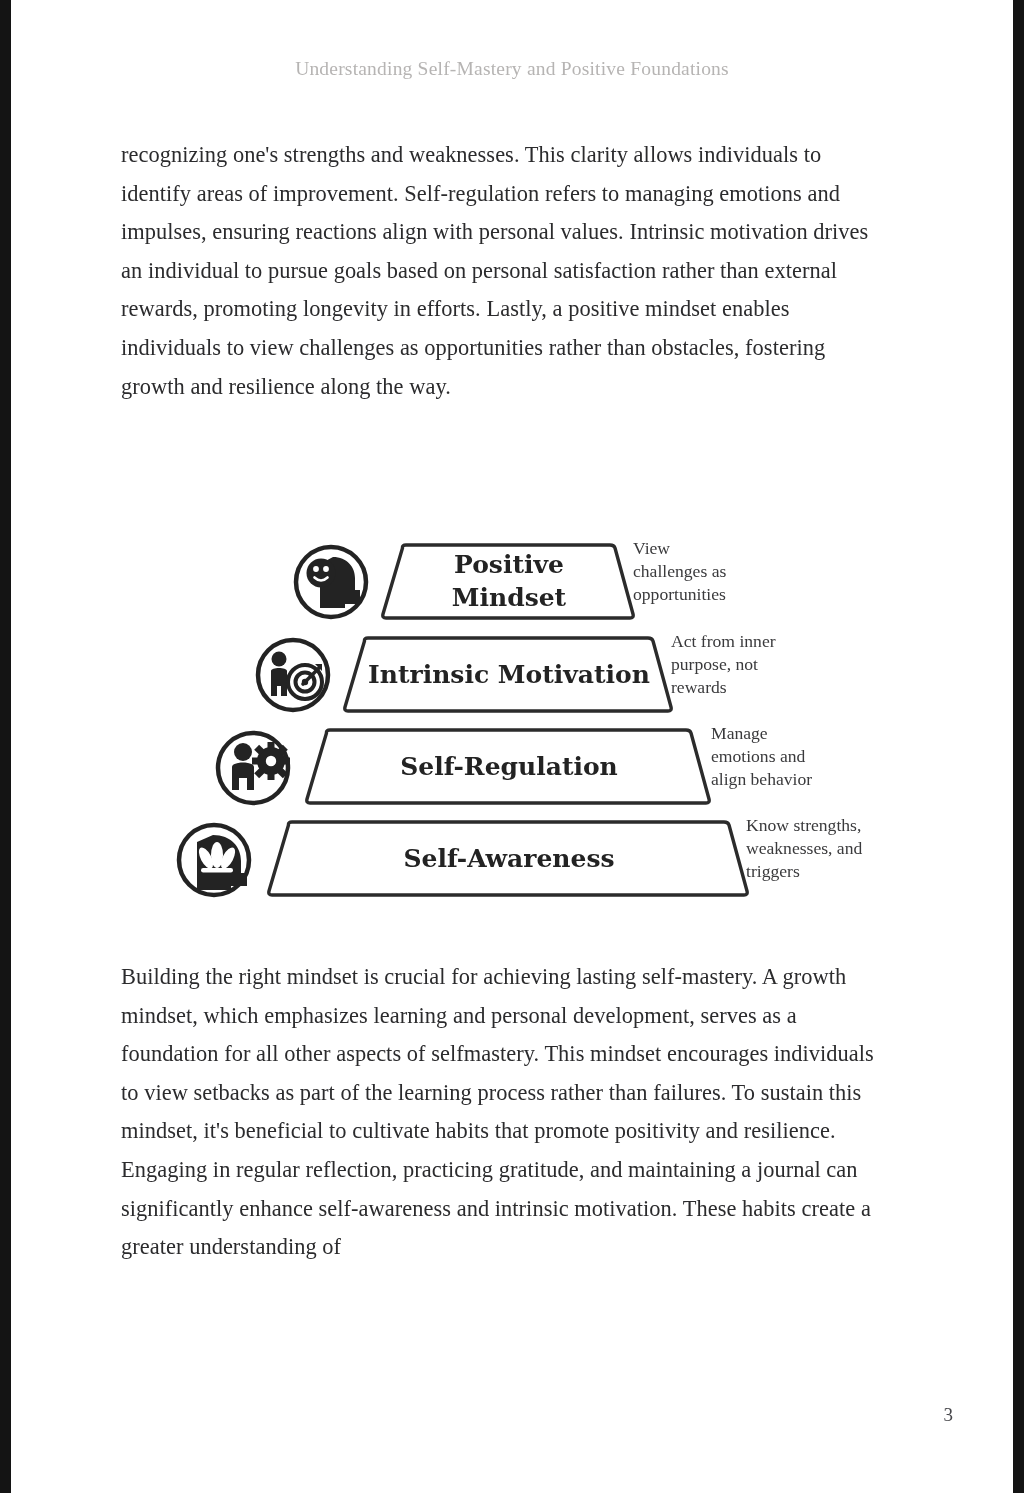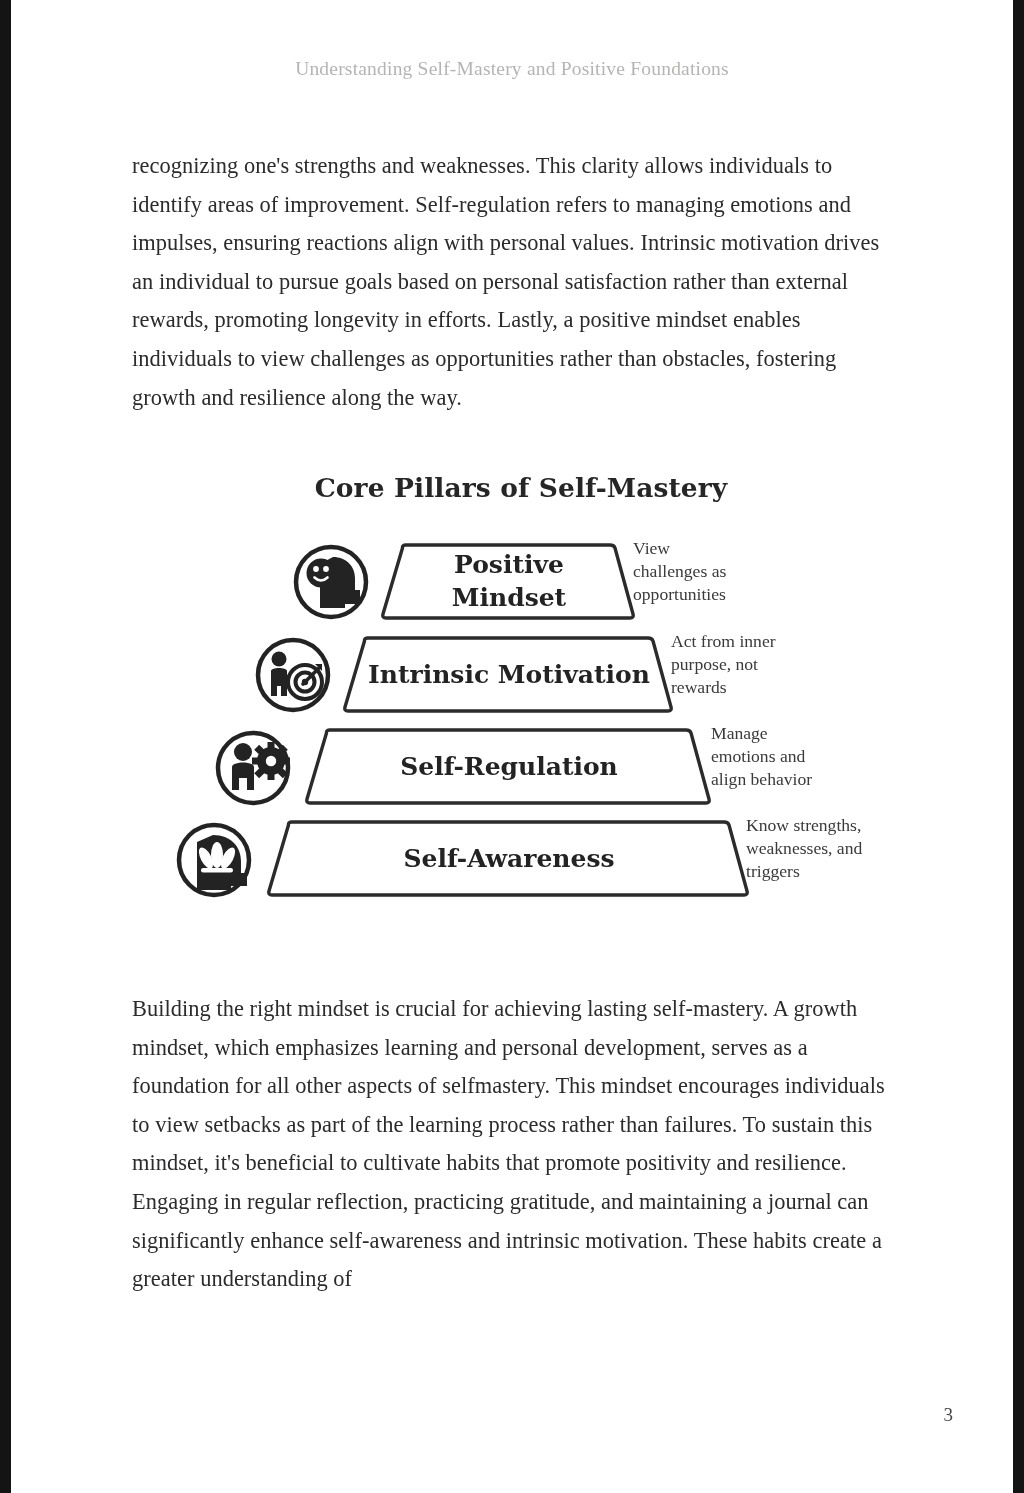--- a/index.html
+++ b/index.html
@@ -48,25 +48,25 @@
     position: absolute;
     left: 110px;
     width: 772px;
   }
   .para {
     font-family: "Liberation Serif", "DejaVu Serif", serif;
     font-size: 22.4px;
     line-height: 38.6px;
     color: #2b2b2d;
     text-align: left;
-    margin: 11px;
+    margin: 0;
     letter-spacing: 0.05px;
   }
   #para-1 { top: 136px; }
-  #para-2 { top: 979px; }
+  #para-2 { top: 958px; }
 
   .figure {
     position: absolute;
     left: 110px;
     top: 472px;
     width: 800px;
     height: 465px;
   }
   .fig-title {
     position: absolute;
@@ -115,21 +115,20 @@
 <div class="edge-bar edge-right"></div>
 
 <div class="page">
 
   <div class="running-head">Understanding Self-Mastery and Positive Foundations</div>
 
   <p class="para body-col" id="para-1">recognizing one's strengths and weaknesses. This clarity allows individuals to identify areas of improvement. Self-regulation refers to managing emotions and impulses, ensuring reactions align with personal values. Intrinsic motivation drives an individual to pursue goals based on personal satisfaction rather than external rewards, promoting longevity in efforts. Lastly, a positive mindset enables individuals to view challenges as opportunities rather than obstacles, fostering growth and resilience along the way.</p>
 
   <div class="figure">
 
-    <div class="fig-title">Core Pillars of Self-Mastery</div>
 
     <svg class="fig-svg" width="800" height="410" viewBox="0 0 800 410">
 
       <g>
 
         <g>
           <circle cx="210" cy="58" r="35" fill="#ffffff" stroke="#232323" stroke-width="4.5"></circle>
 
           <path d="M212 33 C226 33 234 43 234 54 L234 66 L239 66 L239 80 L224 80 L224 84 L199 84 L199 40 Z" fill="#232323"></path>
 

